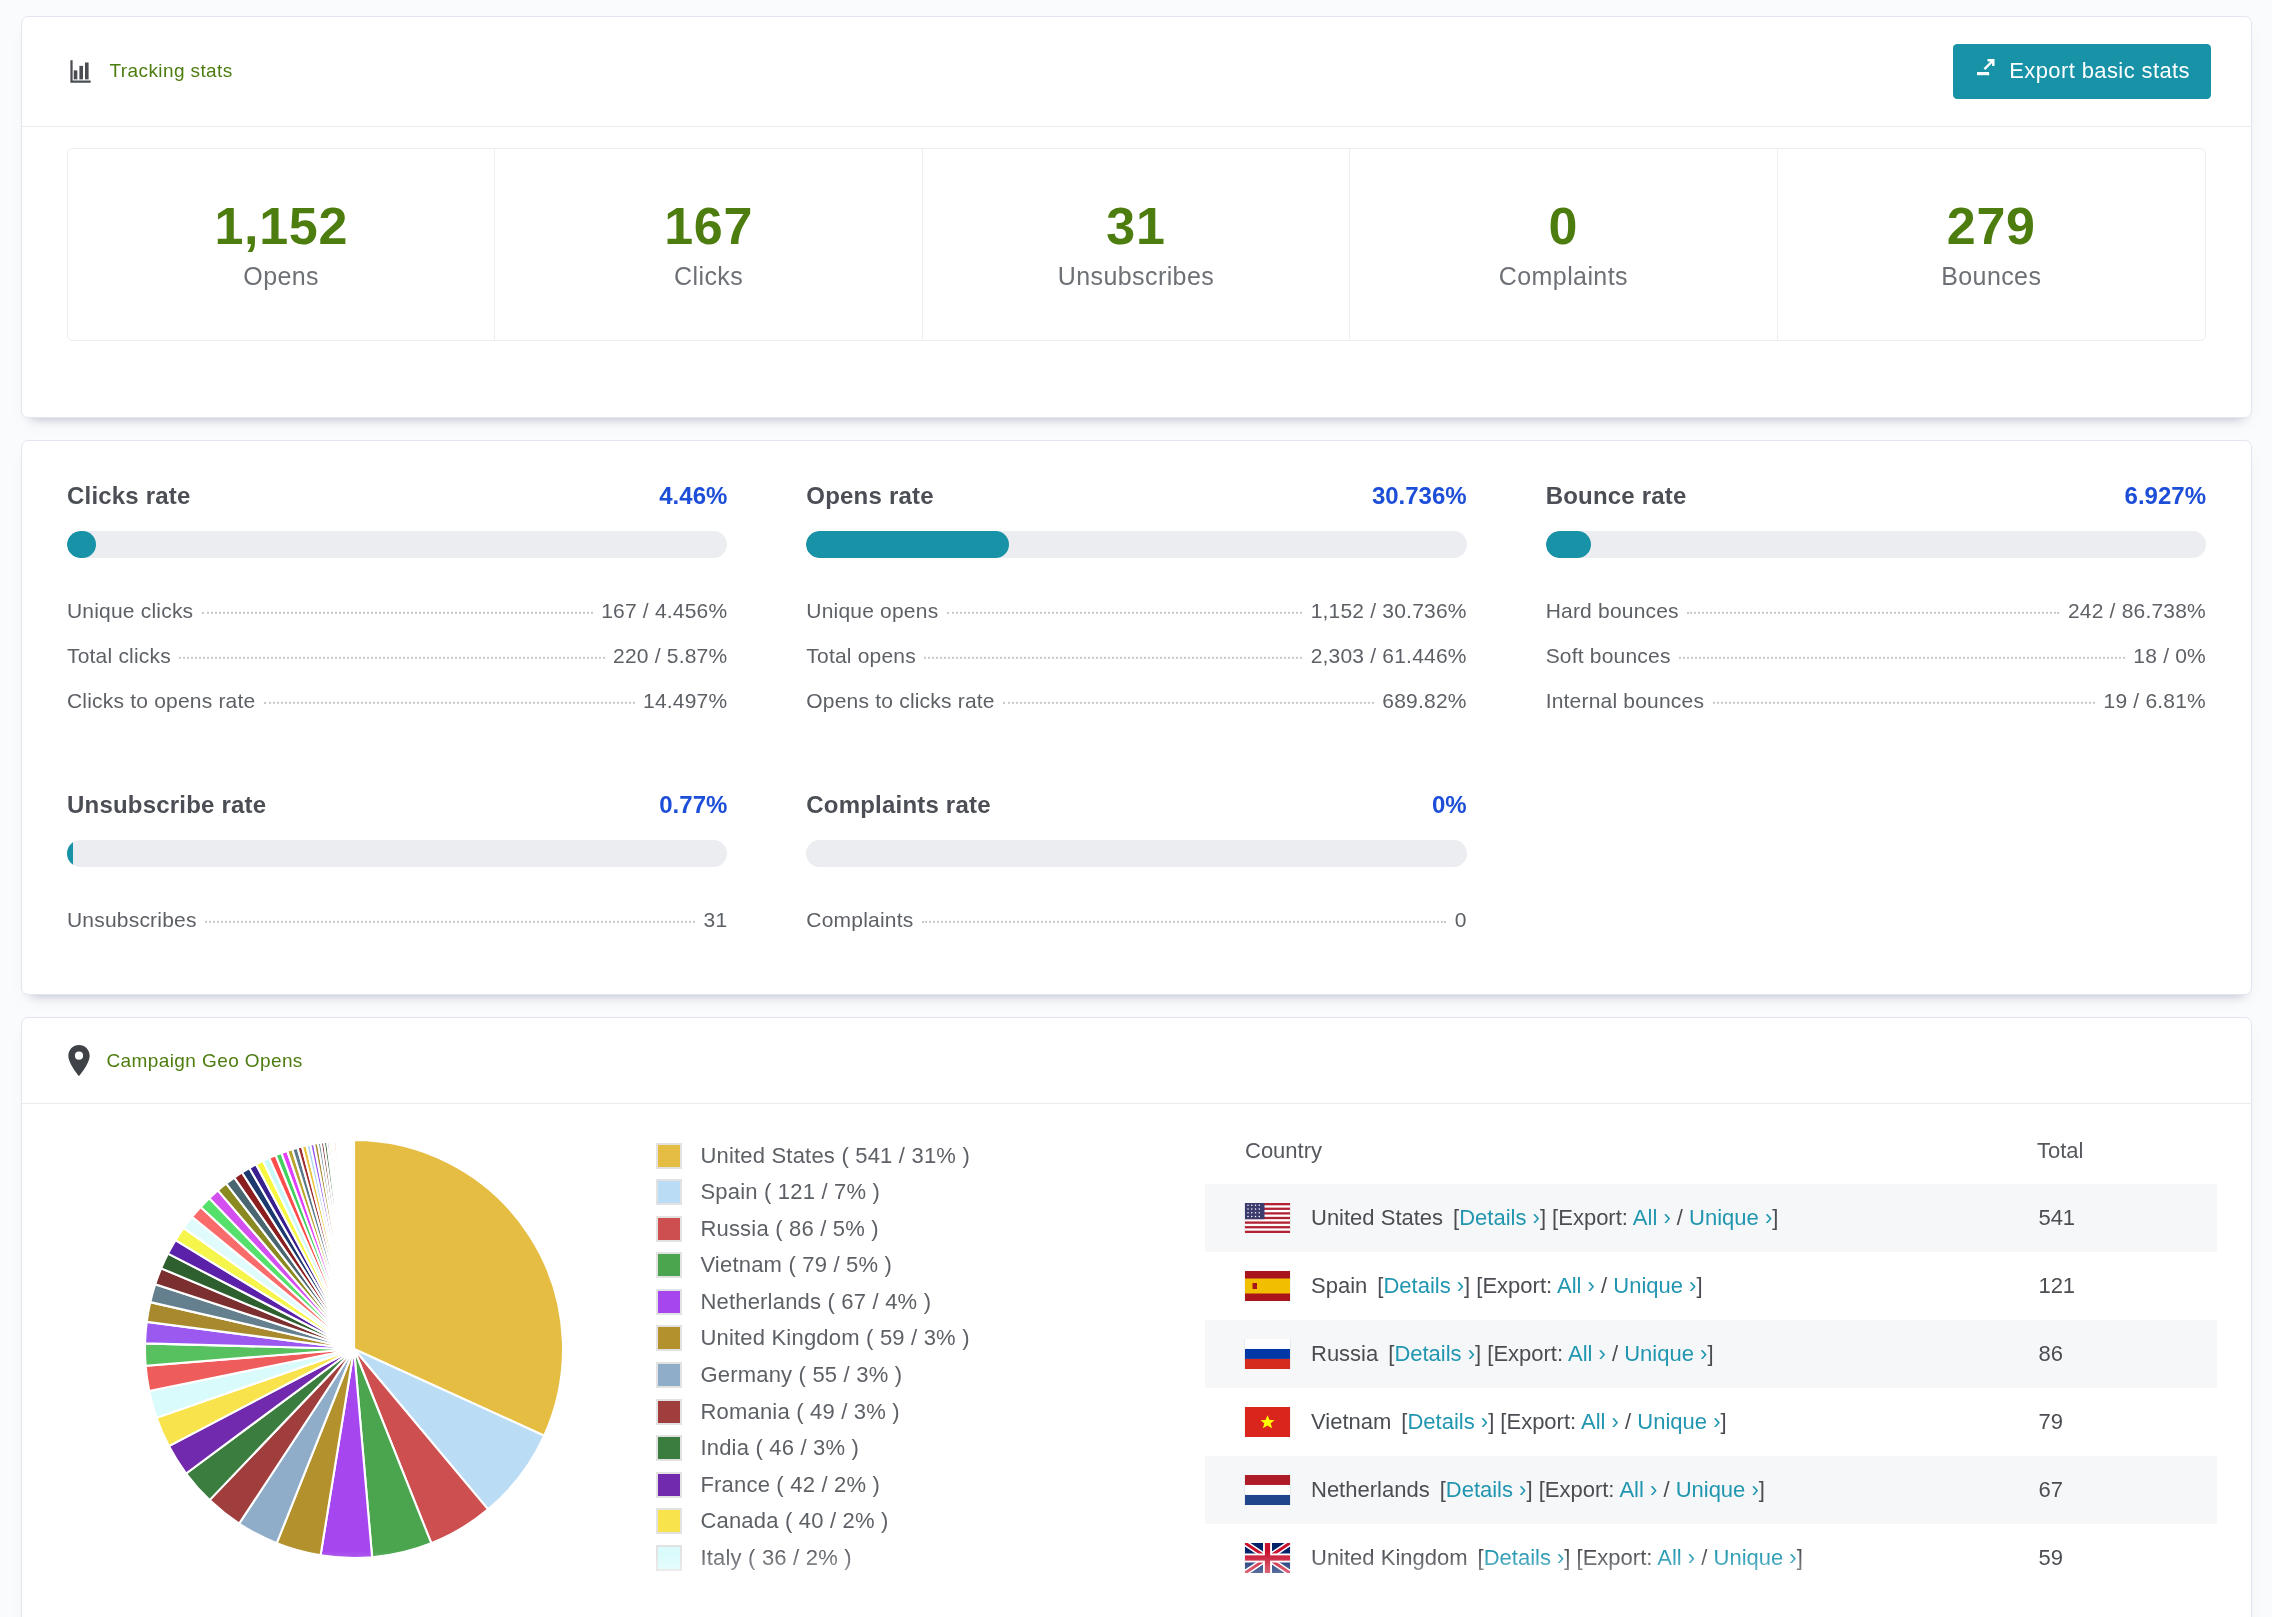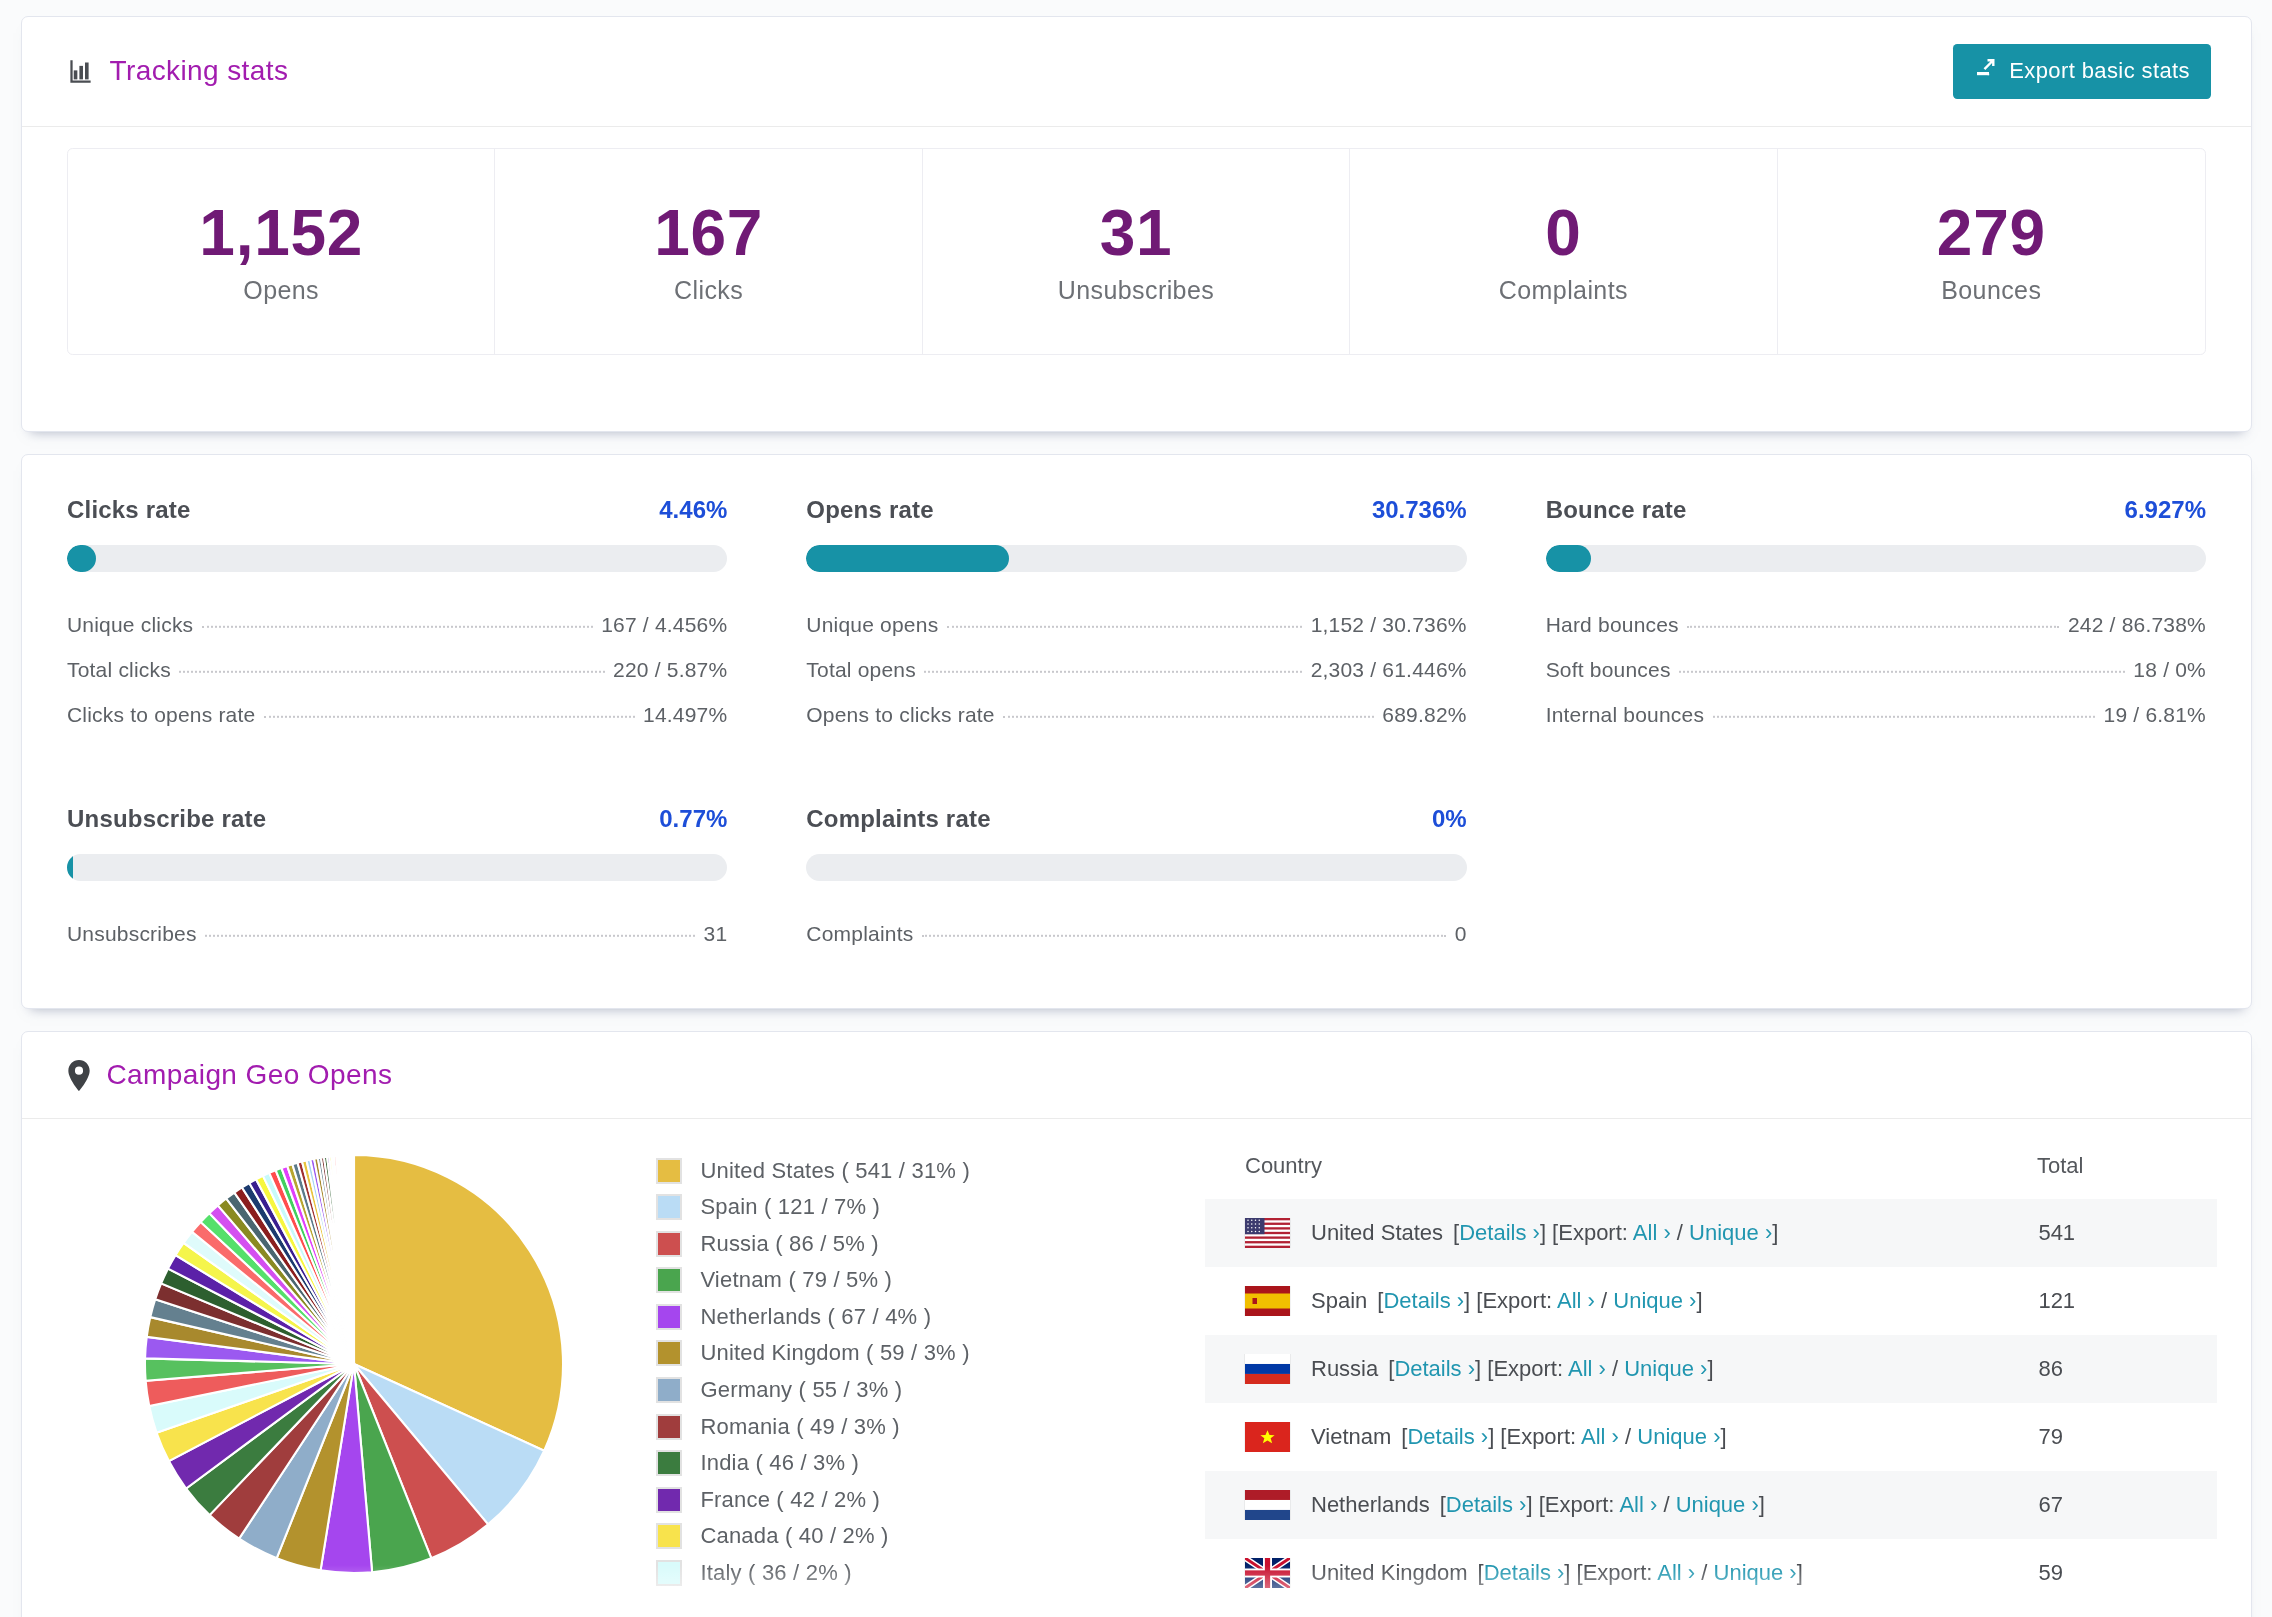--- a/index.html
+++ b/index.html
@@ -18,38 +18,38 @@
     box-shadow:0 8.5px 11.3px -8.5px rgba(110,120,150,.55);
     margin-bottom:22.6px;
     position:relative;
   }
   
   .card-header {
     display:flex; align-items:center; justify-content:space-between;
     padding:27px 40px 27px 45px;
     border-bottom:1.4px solid #ebebeb;
   }
-  .card-title { display:flex; align-items:center; gap:15.5px; font-size:28px; font-weight:500; color:#a21caf; letter-spacing:0.4px; }
+  .card-title { display:flex; align-items:center; gap:15.5px; font-size:19px; font-weight:500; color:#4d7c0f; letter-spacing:0.4px; }
   .card-title svg { display:block; }
   .btn-accent {
     display:inline-flex; align-items:center; gap:11.3px;
     background:#1792a6; color:#fff; border:none; cursor:pointer;
     font-family:inherit; font-size:22px; font-weight:500; letter-spacing:0.4px;
     padding:12.7px 21px; border-radius:4.2px;
   }
   
   .stats-strip {
     margin:21px 45px 76px 45px;
     border:1.4px solid #ededf2; border-radius:5.6px;
     display:grid; grid-template-columns:repeat(5,1fr);
     background:#fff;
   }
   .stat-cell { text-align:center; padding:47px 7px 49px 7px; border-right:1.4px solid #ededf2; }
   .stat-cell:last-child { border-right:none; }
-  .stat-value { font-size:64px; font-weight:700; color:#701a75; letter-spacing:0.7px; }
+  .stat-value { font-size:52px; font-weight:700; color:#4d7c0f; letter-spacing:0.7px; }
   .stat-label { font-size:25px; color:#6d7075; margin-top:6px; letter-spacing:0.4px;text-align:center; }
   
   .rates-grid {
     padding:41px 45px 51px 45px;
     display:grid; grid-template-columns:repeat(3,1fr);
     column-gap:79px; row-gap:68px;
   }
   .rate-head { display:flex; align-items:baseline; justify-content:space-between; margin-bottom:21px;gap:42px; }
   .rate-title { font-size:24px; font-weight:700; color:#4b4e54; letter-spacing:0.2px; }
   .rate-value { font-size:24px; font-weight:700; color:#1d4ed8; }

